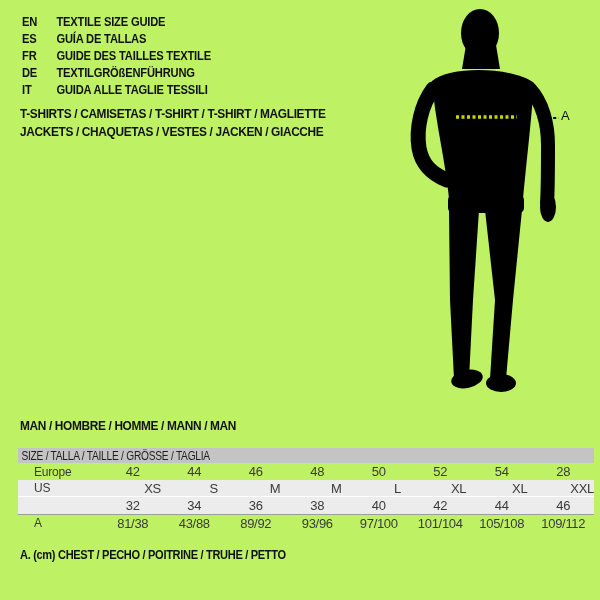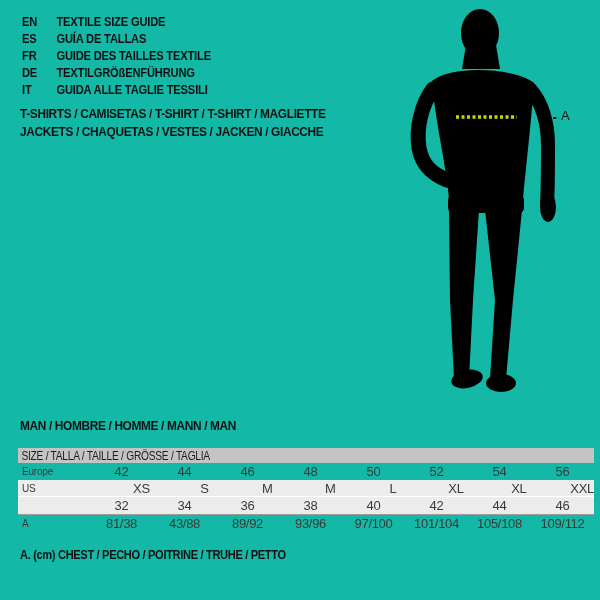--- a/index.html
+++ b/index.html
@@ -1,38 +1,38 @@
 <!DOCTYPE html>
 <html><head>
 <meta charset="utf-8">
 <style>
   html,body{margin:0;padding:0;background:#fff;}
   #page{
-    position:relative;width:600px;height:600px;background:#14b8a6;overflow:hidden;
+    position:relative;width:600px;height:600px;background:#bef264;overflow:hidden;
     font-family:"Liberation Sans","DejaVu Sans",sans-serif;color:#111;
   }
   
   .lang-block{position:absolute;left:22px;top:13px;transform:scaleX(.93);transform-origin:left top;}
   .lang-row{display:flex;height:17.2px;align-items:center;font-weight:700;font-size:12px;letter-spacing:-.2px;}
   .lang-code{width:37px;flex:none;}
   
   .categories{position:absolute;left:20px;top:106px;transform:scaleX(.88);transform-origin:left top;}
   .cat-line{height:18.2px;font-weight:700;font-size:13.5px;letter-spacing:-.4px;white-space:nowrap;}
   
   .figure-svg{position:absolute;left:402px;top:5px;width:170px;height:400px;}
   .measure-label{position:absolute;left:561px;top:108px;font-size:13px;font-weight:400;color:#111;}
   
   .section-title{position:absolute;left:20px;top:418px;font-weight:700;font-size:13.5px;letter-spacing:-.4px;transform:scaleX(.88);transform-origin:left top;white-space:nowrap;}
   .footnote{position:absolute;left:20px;top:547px;font-weight:700;font-size:13.5px;letter-spacing:-.4px;transform:scaleX(.82);transform-origin:left top;white-space:nowrap;}
   
   .size-table{position:absolute;left:18px;top:448px;width:576px;}
   .st-header{height:15px;display:flex;align-items:center;}
   .st-header span{font-size:12px;font-weight:400;letter-spacing:-.3px;padding-left:4px;transform:scaleX(.85);transform-origin:left center;white-space:nowrap;color:#1d1d1d;}
   .st-row{display:flex;align-items:center;height:17px;box-sizing:border-box;font-size:13px;color:#3a3a3a;}
-  .st-row .st-label{width:68px;flex:none;padding-left:4px;font-size:10px;letter-spacing:-.2px;}
+  .st-row .st-label{width:68px;flex:none;padding-left:4px;font-size:12px;letter-spacing:-.2px;margin-left:12px;}
   .st-row .st-cell{flex:1;text-align:center;letter-spacing:-.3px;}
   .st-row.sep{border-bottom:1px solid #ffffff;gap:40px;}
   .st-row.topline{border-top:1px solid #9c9c9c;}
 </style>
 </head>
 <body>
 
 <div id="page">
 
   <div class="lang-block">
@@ -103,21 +103,21 @@
 
     <div class="st-row">
       <span class="st-label">Europe</span>
       <span class="st-cell">42</span>
       <span class="st-cell">44</span>
       <span class="st-cell">46</span>
       <span class="st-cell">48</span>
       <span class="st-cell">50</span>
       <span class="st-cell">52</span>
       <span class="st-cell">54</span>
-      <span class="st-cell">56</span>
+      <span class="st-cell">28</span>
     </div>
 
     <div class="st-row sep" style="background-color: rgb(236, 236, 236);">
       <span class="st-label">US</span>
       <span class="st-cell">XS</span>
       <span class="st-cell">S</span>
       <span class="st-cell">M</span>
       <span class="st-cell">M</span>
       <span class="st-cell">L</span>
       <span class="st-cell">XL</span>

